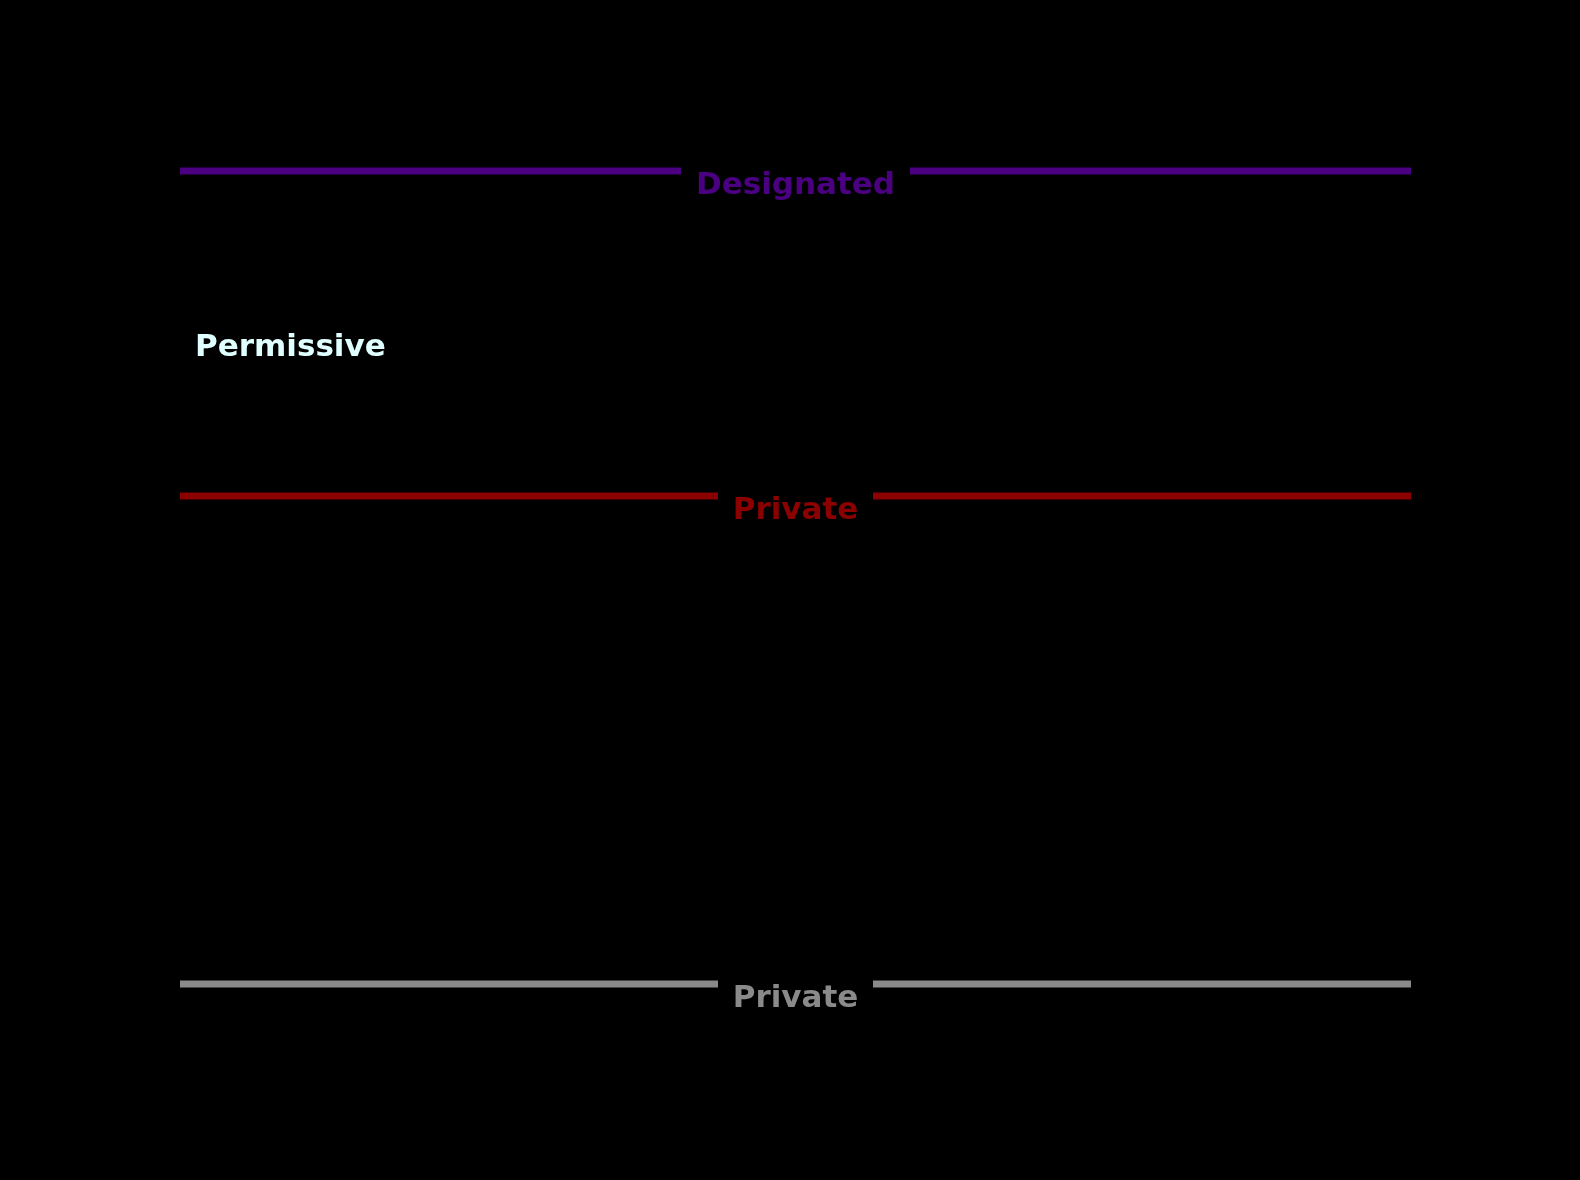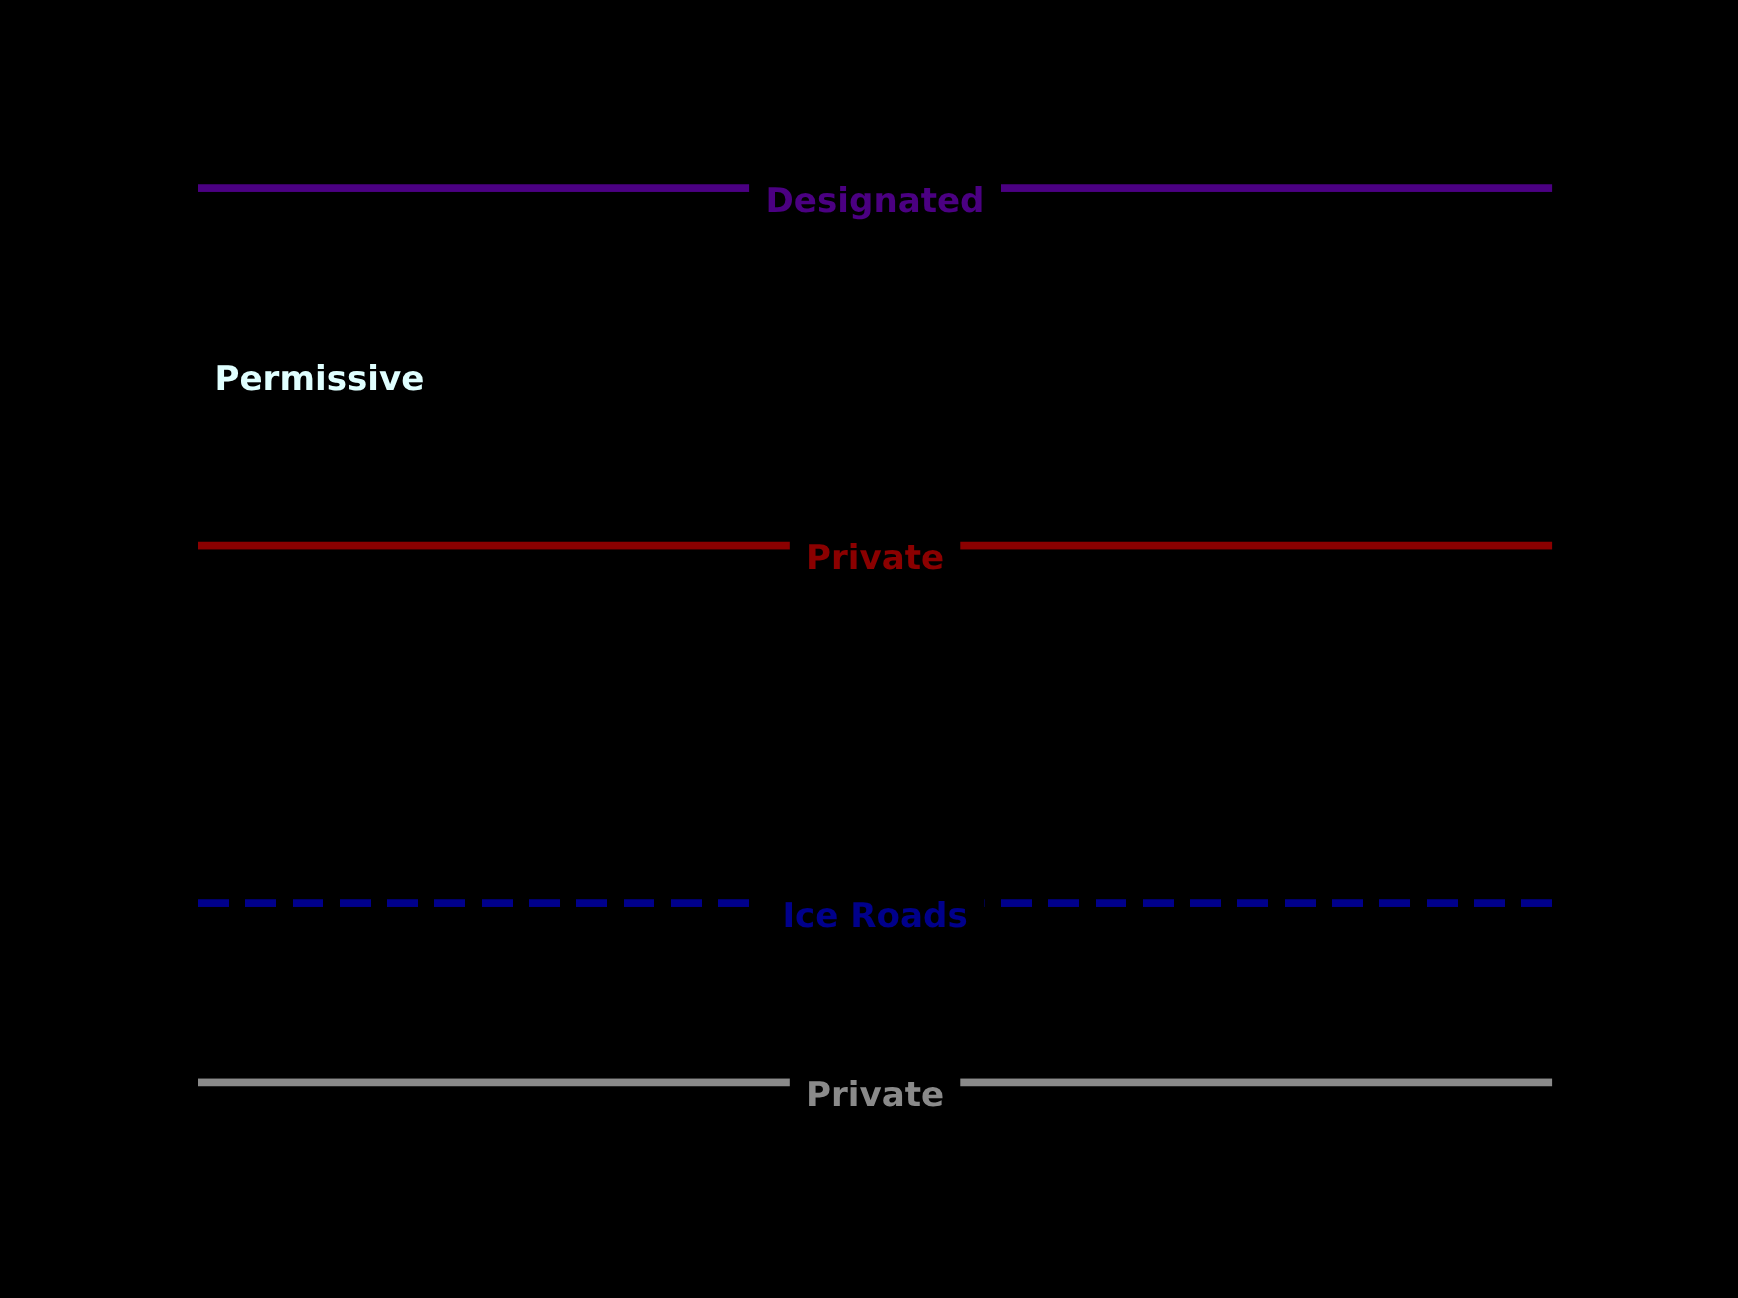--- a/index.html
+++ b/index.html
@@ -57,23 +57,18 @@
     <div class="legend-row" style="top: 345px; flex-direction: column; --c: #E0FFFF;">
       <div class="line-seg solid"></div>
       <div class="legend-label">Permissive</div>
       <div class="line-seg right-end solid"></div>
     </div>
     <div class="legend-row" style="top: 508px; --c: #8B0000;">
       <div class="line-seg solid"></div>
       <div class="legend-label">Private</div>
       <div class="line-seg right-end solid"></div>
     </div>
-    <div class="legend-row" style="top: 833px; --c: #00008B;">
-      <div class="line-seg dashed"></div>
-      <div class="legend-label">Ice Roads</div>
-      <div class="line-seg right-end dashed"></div>
-    </div>
     <div class="legend-row" style="top: 996px; --c: #8A8A8A;">
       <div class="line-seg solid"></div>
       <div class="legend-label">Private</div>
       <div class="line-seg right-end solid"></div>
     </div>
   </div>
 
 </body></html>

